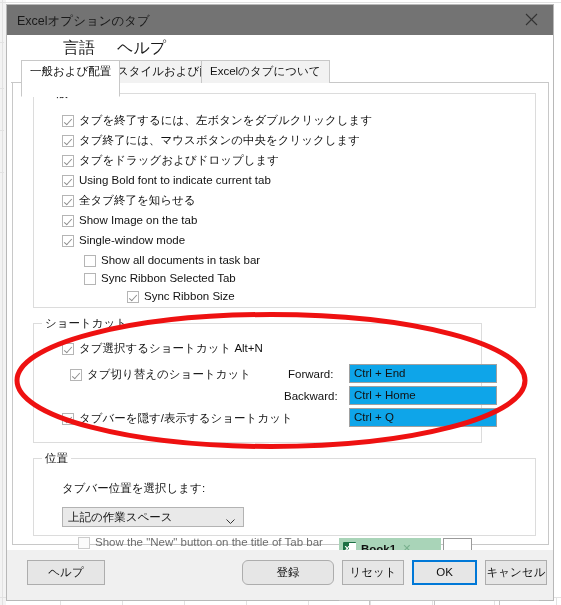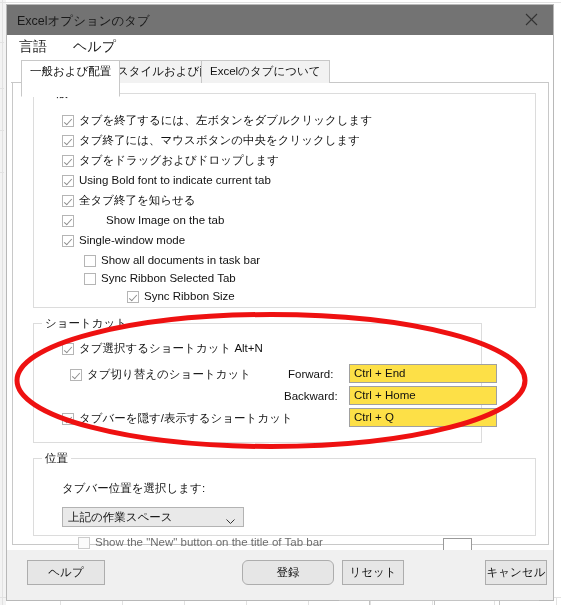--- a/index.html
+++ b/index.html
@@ -78,24 +78,25 @@
   #close-button svg { display:block; }
 
   #menubar {
     position: relative;
     height: 22px;
     background: #ffffff;
   }
   .menu-item {
     position: absolute;
     top: 2px;
-    font-size: 14px;
+    font-size: 16px;
     color: #1a1a1a;
     padding: 1px 4px;
     white-space: nowrap;
+    margin-left: 44px;
   }
 
   
   #tabstrip {
     position: relative;
     margin: 3px 4px 0 4px;
     height: 22px;
     border-bottom: 1px solid #c8c8c8;
   }
   .tab {
@@ -187,21 +188,21 @@
   .field-label {
     position: absolute;
     font-size: 11.5px;
     color: #111;
     white-space: nowrap;
   }
   .textbox {
     position: absolute;
     box-sizing: border-box;
     border: 1px solid #a0a0a0;
-    background: #fde047;
+    background: #0ea5e9;
     font-size: 11.5px;
     color: #111;
     line-height: 17px;
     padding-left: 4px;
     height: 19px;
     white-space: nowrap;
     overflow: hidden;
   }
 
   
@@ -445,21 +446,21 @@
         <span class="cb-label">タブをドラッグおよびドロップします</span>
       </div>
       <div class="cb-row" style="left:28px;top:80px;">
         <span class="cb-box checked"></span>
         <span class="cb-label">Using Bold font to indicate current tab</span>
       </div>
       <div class="cb-row" style="left:28px;top:100px;">
         <span class="cb-box checked"></span>
         <span class="cb-label">全タブ終了を知らせる</span>
       </div>
-      <div class="cb-row" style="left:28px;top:120px;gap:27px;">
+      <div class="cb-row" style="left:28px;top:120px;">
         <span class="cb-box checked"></span>
         <span class="cb-label">Show Image on the tab</span>
       </div>
       <div class="cb-row" style="left:28px;top:140px;">
         <span class="cb-box checked"></span>
         <span class="cb-label">Single-window mode</span>
       </div>
       <div class="cb-row" style="left:50px;top:160px;">
         <span class="cb-box"></span>
         <span class="cb-label">Show all documents in task bar</span>
@@ -512,20 +513,25 @@
         </span>
       </div>
 
       <div class="cb-row" style="left:44px;top:77px;">
         <span class="cb-box disabled"></span>
         <span class="cb-label disabled">Show the "New" button on the title of Tab bar</span>
       </div>
     </div>
 
     <div id="excel-preview">
+      <div id="preview-tab">
+        <span id="preview-tab-icon"></span>
+        <span id="preview-tab-name">Book1</span>
+        <span id="preview-tab-close">✕</span>
+      </div>
       <div id="preview-newtab"></div>
 
       <div id="preview-sheet">
         <div class="pv-hline" style="top:0px;"></div>
         <div class="pv-hline" style="top:20px;"></div>
         <div class="pv-hline" style="top:40px;"></div>
         <div class="pv-vline" style="left:30px;"></div>
         <div class="pv-vline" style="left:95px;"></div>
         <div class="pv-vline" style="left:160px;"></div>
         <div id="pv-corner"></div>
@@ -534,19 +540,20 @@
         <div class="pv-rowhdr" style="top:22px;">1</div>
         <div class="pv-rowhdr" style="top:42px;">2</div>
       </div>
     </div>
   </div>
 
   <div id="footer">
     <div class="btn" style="left:20px;top:10px;width:78px;">ヘルプ</div>
     <div class="btn" style="left:235px;top:10px;width:92px;border-radius:6px;">登録</div>
     <div class="btn" style="left:335px;top:10px;width:62px;">リセット</div>
+    <div class="btn default" style="left:405px;top:10px;width:65px;">OK</div>
     <div class="btn" style="left:478px;top:10px;width:62px;">キャンセル</div>
   </div>
 </div>
 
 <svg id="red-annotation" viewBox="0 0 518 143">
   <ellipse cx="259" cy="71.5" rx="254" ry="66" fill="none" stroke="#ee1111" stroke-width="5"></ellipse>
 </svg>
 
 </body></html>

